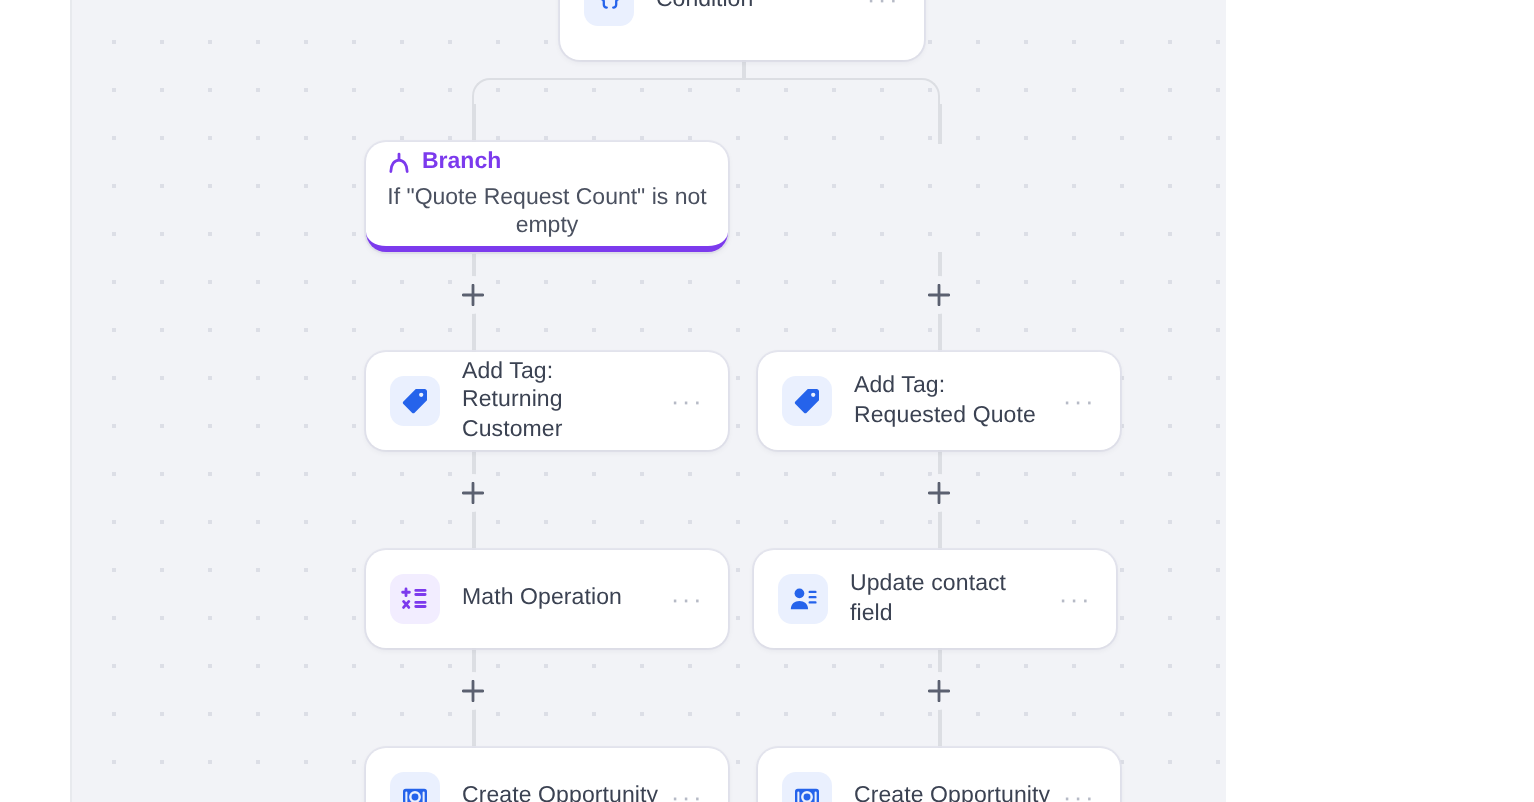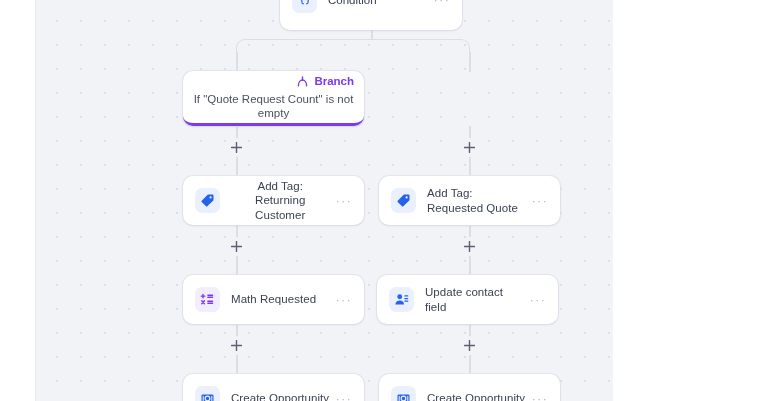--- a/index.html
+++ b/index.html
@@ -76,21 +76,21 @@
     flex: 1; letter-spacing: .05px;
   }
   .dots {
     color: #b6bac6; font-size: 13px; letter-spacing: 1.2px;
     line-height: 8px; padding-left: 6px; cursor: pointer;
     user-select: none;
   }
 
   
   .card-branch {
-    flex-direction: column; align-items: flex-end; justify-content: center;
+    flex-direction: column; align-items: flex-start; justify-content: center;
     border-bottom: 3px solid #7c3aed;
     border-bottom-left-radius: 10px; border-bottom-right-radius: 10px;
     padding: 0 10px;
   }
   .branch-head { display: flex; align-items: center; gap: 5px; margin-bottom: 4px; }
   .branch-title { font-size: 11.5px; color: #7c3aed; font-weight: 600; }
   .branch-sub { font-size: 11.5px; color: #4b5160; text-align: center; line-height: 14px; }
 
   
   .card-condition { padding: 0 12px; }
@@ -170,41 +170,41 @@
         <svg width="13" height="13" viewBox="0 0 14 14">
           <path d="M7 2.2 V5.4" stroke="#7c3aed" stroke-width="1.5" stroke-linecap="round"></path>
           <path d="M2.6 11.6 C2.6 7.8 4.6 5.4 7 5.4 C9.4 5.4 11.4 7.8 11.4 11.6" fill="none" stroke="#7c3aed" stroke-width="1.5" stroke-linecap="round"></path>
         </svg>
         <span class="branch-title">Branch</span>
       </div>
       <div class="branch-sub">If "Quote Request Count" is not empty</div>
     </div>
 
 
-    <div class="card card-action" style="left:147px; top:176px; width:181px; height:49px;text-align:center;">
+    <div class="card card-action" style="left:147px; top:176px; width:181px; height:49px;">
       <div class="icon-box icon-blue">
         <svg width="15" height="15" viewBox="0 0 16 16">
           <path d="M8.4 1.6 H13.2 C13.8 1.6 14.4 2.2 14.4 2.8 V7.6 L7.8 14.2 C7.4 14.6 6.8 14.6 6.4 14.2 L1.8 9.6 C1.4 9.2 1.4 8.6 1.8 8.2 Z" fill="#2563eb"></path>
           <circle cx="11.3" cy="4.7" r="1.15" fill="#eaf0fe"></circle>
         </svg>
       </div>
       <div class="card-label">Add Tag: Returning Customer</div>
       <div class="dots">···</div>
     </div>
 
     <div class="card card-action" style="left:147px; top:275px; width:181px; height:49px;">
       <div class="icon-box icon-purple">
         <svg width="15" height="15" viewBox="0 0 16 16">
           <path d="M3.2 2.6 V6.2 M1.4 4.4 H5.0" stroke="#7c3aed" stroke-width="1.5" stroke-linecap="round"></path>
           <path d="M8.4 3.4 H13.4 M8.4 5.6 H13.4" stroke="#7c3aed" stroke-width="1.5" stroke-linecap="round"></path>
           <path d="M1.9 9.3 L4.7 12.5 M4.7 9.3 L1.9 12.5" stroke="#7c3aed" stroke-width="1.5" stroke-linecap="round"></path>
           <path d="M8.4 9.8 H13.4 M8.4 12.0 H13.4" stroke="#7c3aed" stroke-width="1.5" stroke-linecap="round"></path>
         </svg>
       </div>
-      <div class="card-label">Math Requested</div>
+      <div class="card-label">Math Operation</div>
       <div class="dots">···</div>
     </div>
 
     <div class="card card-action" style="left:147px; top:374px; width:181px; height:49px;">
       <div class="icon-box icon-blue">
         <svg width="15" height="15" viewBox="0 0 16 16">
           <rect x="1.6" y="3.6" width="12.8" height="8.8" rx="1.5" fill="#2563eb"></rect>
           <circle cx="8" cy="8" r="2.5" fill="none" stroke="#eaf0fe" stroke-width="1.3"></circle>
           <path d="M3.4 5.6 V10.4 M12.6 5.6 V10.4" stroke="#eaf0fe" stroke-width="1.1" stroke-linecap="round"></path>
         </svg>

